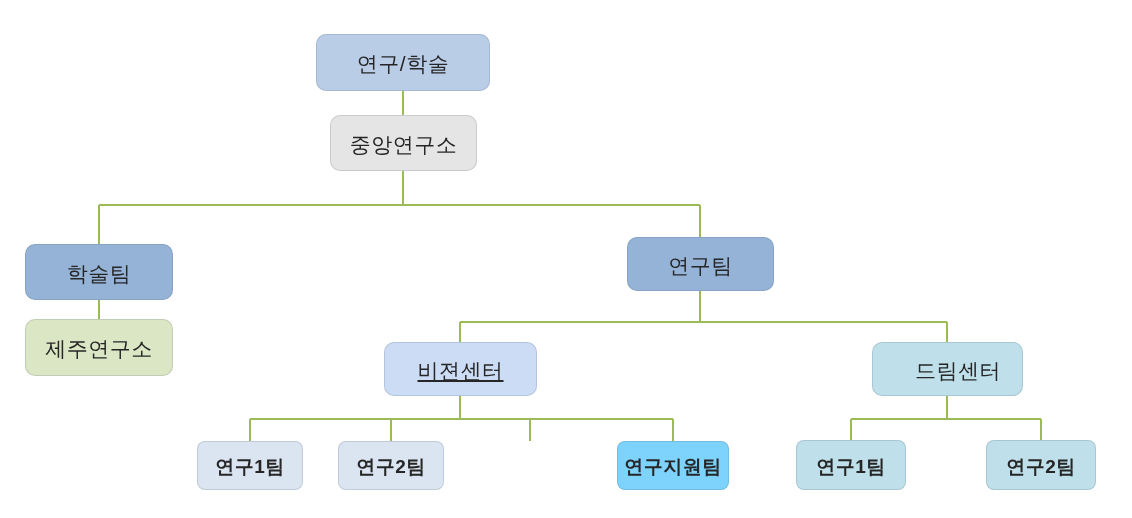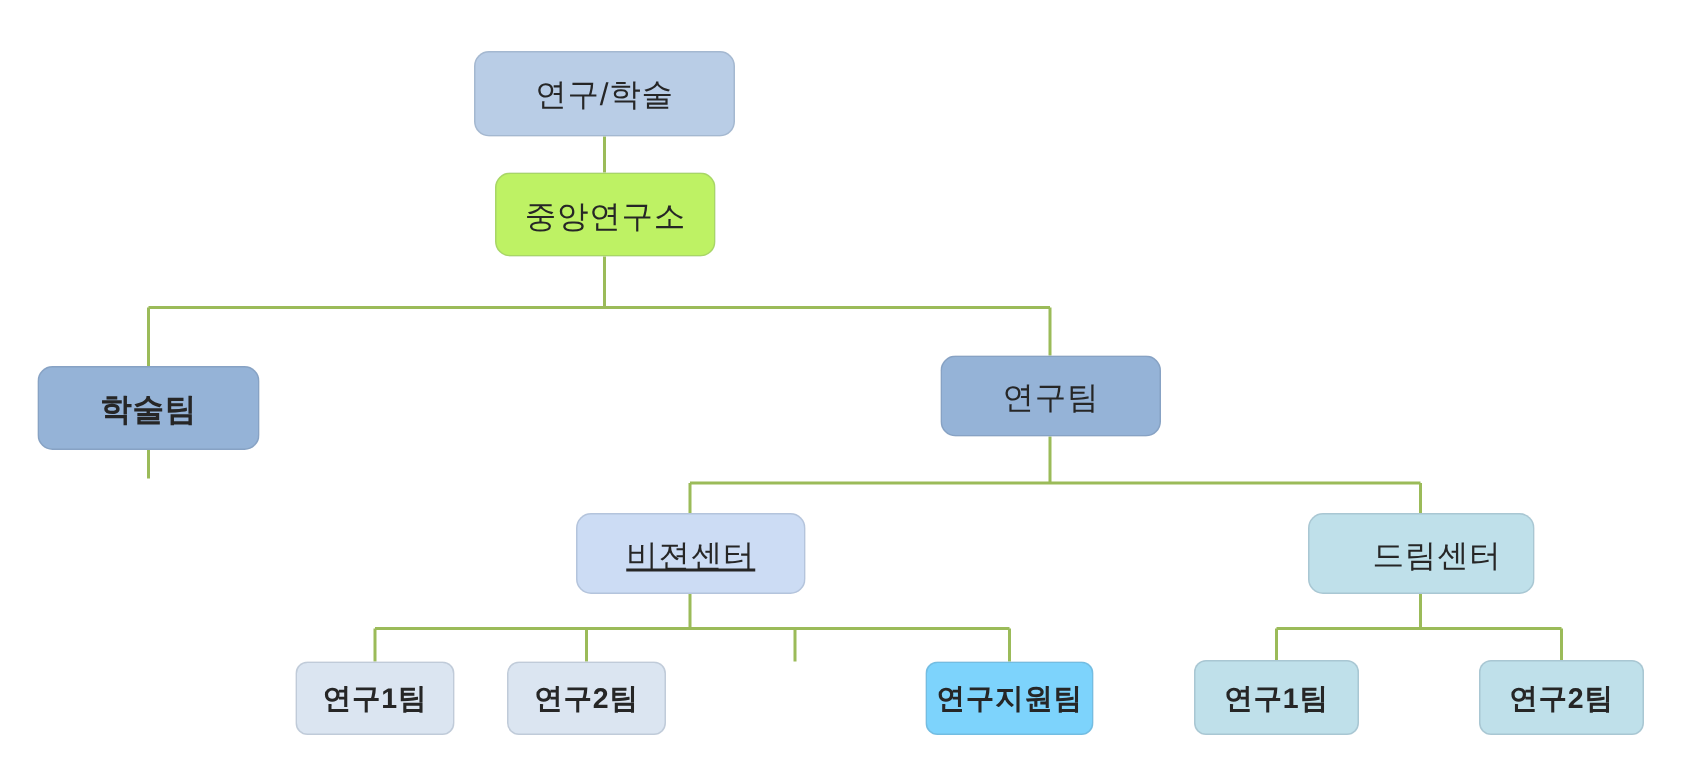--- a/index.html
+++ b/index.html
@@ -90,32 +90,35 @@
              M947 396 V419
              M851 419 H1041
              M851 419 V440
              M1041 419 V440" style="stroke: rgb(155, 187, 89);"></path>
   </svg>
 
   <div class="node n0" style="background-color: rgb(185, 205, 230);">
     <span class="label">연구/학술</span>
   </div>
 
-  <div class="node n1" style="background-color: #bef264; align-items: center;">
+  <div class="node n1" style="background-color: #e5e5e5; align-items: center;">
     <span class="label">중앙연구소</span>
   </div>
 
-  <div class="node n2" style="background-color: rgb(149, 179, 215); font-weight: bold;">
+  <div class="node n2" style="background-color: rgb(149, 179, 215);">
     <span class="label">학술팀</span>
   </div>
 
   <div class="node n3" style="background-color: rgb(149, 179, 215); text-align: right;">
     <span class="label">연구팀</span>
   </div>
 
+  <div class="node n4" style="background-color: rgb(219, 230, 196);">
+    <span class="label">제주연구소</span>
+  </div>
 
   <div class="node n5" style="background-color: rgb(204, 220, 244);">
     <span class="label">비젼센터</span>
   </div>
 
   <div class="node n6" style="background-color: rgb(191, 224, 234);">
     <span class="label">드림센터</span>
   </div>
 
   <div class="node n7 small" style="background-color: rgb(219, 229, 241);">

